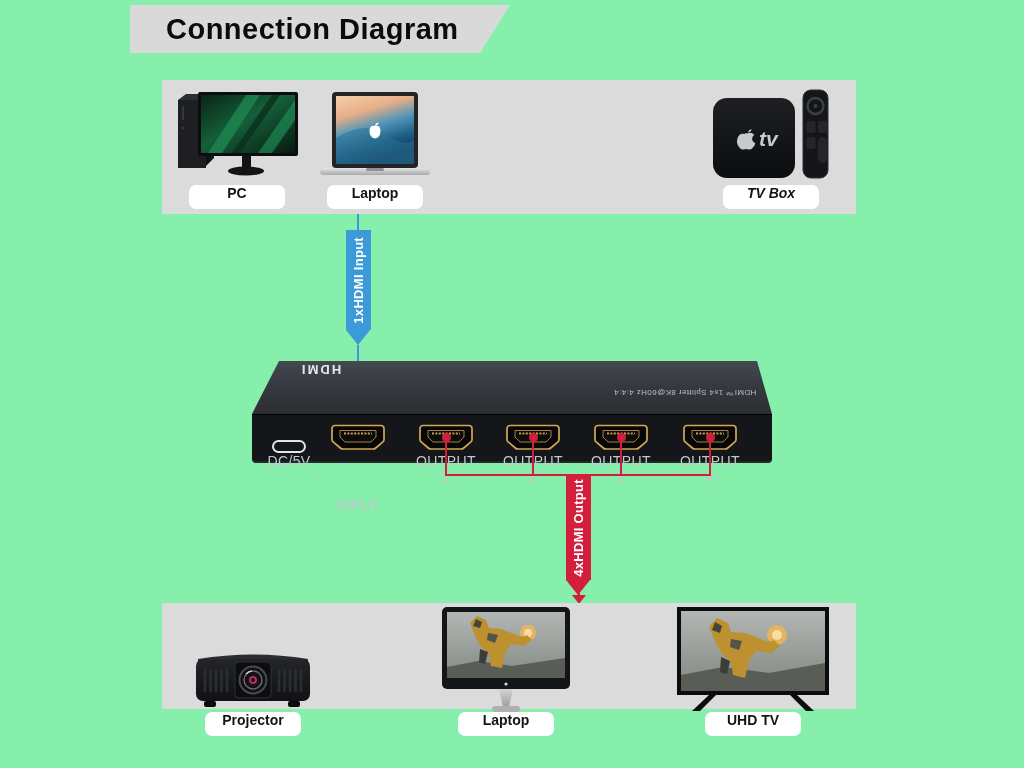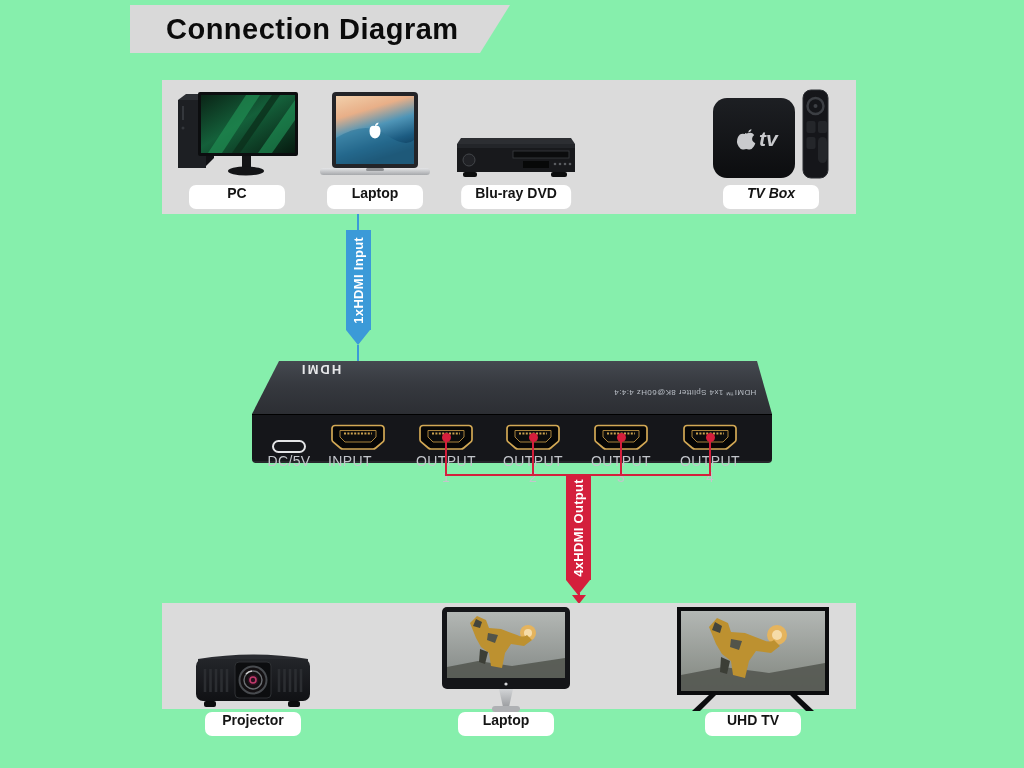--- a/index.html
+++ b/index.html
@@ -128,39 +128,20 @@
         <path d="M65 36 q-5.5 -1 -5.5 5 q0 6.5 5.5 7.5 q5.5 -1 5.5 -7.5 q0 -6 -5.5 -5 Z" fill="#ffffff"></path>
         <path d="M65 35 q1 -2.5 3.5 -2.5 q0 2.5 -3.5 3.5 Z" fill="#ffffff"></path>
         <rect x="10" y="78" width="110" height="7" rx="3.5" fill="url(#alum)"></rect>
         <rect x="56" y="78" width="18" height="3" rx="1.5" fill="#8f9194"></rect>
       </svg>
       <div class="pill">
           <span>Laptop</span>
         </div>
     </div>
 
-    <div class="device-card" style="left:279px;">
-      <svg width="130" height="50" viewBox="0 0 130 50">
-        <polygon points="10,6 120,6 124,12 6,12" fill="#2c2e32"></polygon>
-        <rect x="6" y="12" width="118" height="28" fill="#18191c"></rect>
-        <rect x="6" y="12" width="118" height="4" fill="#232529"></rect>
-        <rect x="62" y="19" width="56" height="7" fill="#0b0c0d" stroke="#3a3d41" stroke-width="0.8"></rect>
-        <rect x="72" y="29" width="26" height="7" fill="#070808"></rect>
-        <circle cx="104" cy="32" r="1.3" fill="#595c60"></circle>
-          <circle cx="109" cy="32" r="1.3" fill="#595c60"></circle>
-        <circle cx="114" cy="32" r="1.3" fill="#595c60"></circle>
-          <circle cx="119" cy="32" r="1.3" fill="#595c60"></circle>
-        <circle cx="18" cy="28" r="6" fill="#212226" stroke="#43464a"></circle>
-        <rect x="12" y="40" width="14" height="5" rx="2" fill="#0c0d0e"></rect>
-        <rect x="100" y="40" width="16" height="5" rx="2" fill="#0c0d0e"></rect>
-      </svg>
-      <div class="pill">
-          <span>Blu-ray DVD</span>
-        </div>
-    </div>
 
 
     <div class="device-card" style="left:534px;font-style:italic;">
       <svg width="120" height="94" viewBox="0 0 120 94">
         <defs>
           <linearGradient id="atv" x1="0" y1="0" x2="0" y2="1">
             <stop offset="0" stop-color="#1d1f23"></stop>
               <stop offset="1" stop-color="#0c0d0f"></stop>
           </linearGradient>
         </defs>
@@ -198,21 +179,21 @@
     </div>
     <div class="frontface">
       <div class="usbc"></div>
       <div class="port-label" style="left:7px;">DC/5V</div>
 
       <svg class="port" style="left:79px;" viewBox="0 0 54 28">
         <path d="M4 1.5 h46 a3 3 0 0 1 3 3 v11 a3 3 0 0 1 -1.1 2.3 l-7.2 6.2 a4 4 0 0 1 -2.6 1 h-30.2 a4 4 0 0 1 -2.6 -1 l-7.2 -6.2 a3 3 0 0 1 -1.1 -2.3 v-11 a3 3 0 0 1 3 -3 Z" fill="#060606" stroke="#d2a855" stroke-width="1.7"></path>
         <path d="M9 6.5 h36 v6.5 l-5 5 h-26 l-5 -5 Z" fill="#0c0c0c" stroke="#a8823c"></path>
         <line x1="13" y1="9.5" x2="41" y2="9.5" stroke="#caa14e" stroke-width="2" stroke-dasharray="2 1.4"></line>
       </svg>
-      <div class="port-label" style="left:68px;">INPUT</div>
+      <div class="port-label" style="left:76px;margin-top:44px;">INPUT</div>
 
       <svg class="port" style="left:167px;" viewBox="0 0 54 28">
         <path d="M4 1.5 h46 a3 3 0 0 1 3 3 v11 a3 3 0 0 1 -1.1 2.3 l-7.2 6.2 a4 4 0 0 1 -2.6 1 h-30.2 a4 4 0 0 1 -2.6 -1 l-7.2 -6.2 a3 3 0 0 1 -1.1 -2.3 v-11 a3 3 0 0 1 3 -3 Z" fill="#060606" stroke="#d2a855" stroke-width="1.7"></path>
         <path d="M9 6.5 h36 v6.5 l-5 5 h-26 l-5 -5 Z" fill="#0c0c0c" stroke="#a8823c"></path>
         <line x1="13" y1="9.5" x2="41" y2="9.5" stroke="#caa14e" stroke-width="2" stroke-dasharray="2 1.4"></line>
       </svg>
       <div class="port-label" style="left:164px;">OUTPUT 1</div>
 
       <svg class="port" style="left:254px;" viewBox="0 0 54 28">
         <path d="M4 1.5 h46 a3 3 0 0 1 3 3 v11 a3 3 0 0 1 -1.1 2.3 l-7.2 6.2 a4 4 0 0 1 -2.6 1 h-30.2 a4 4 0 0 1 -2.6 -1 l-7.2 -6.2 a3 3 0 0 1 -1.1 -2.3 v-11 a3 3 0 0 1 3 -3 Z" fill="#060606" stroke="#d2a855" stroke-width="1.7"></path>

